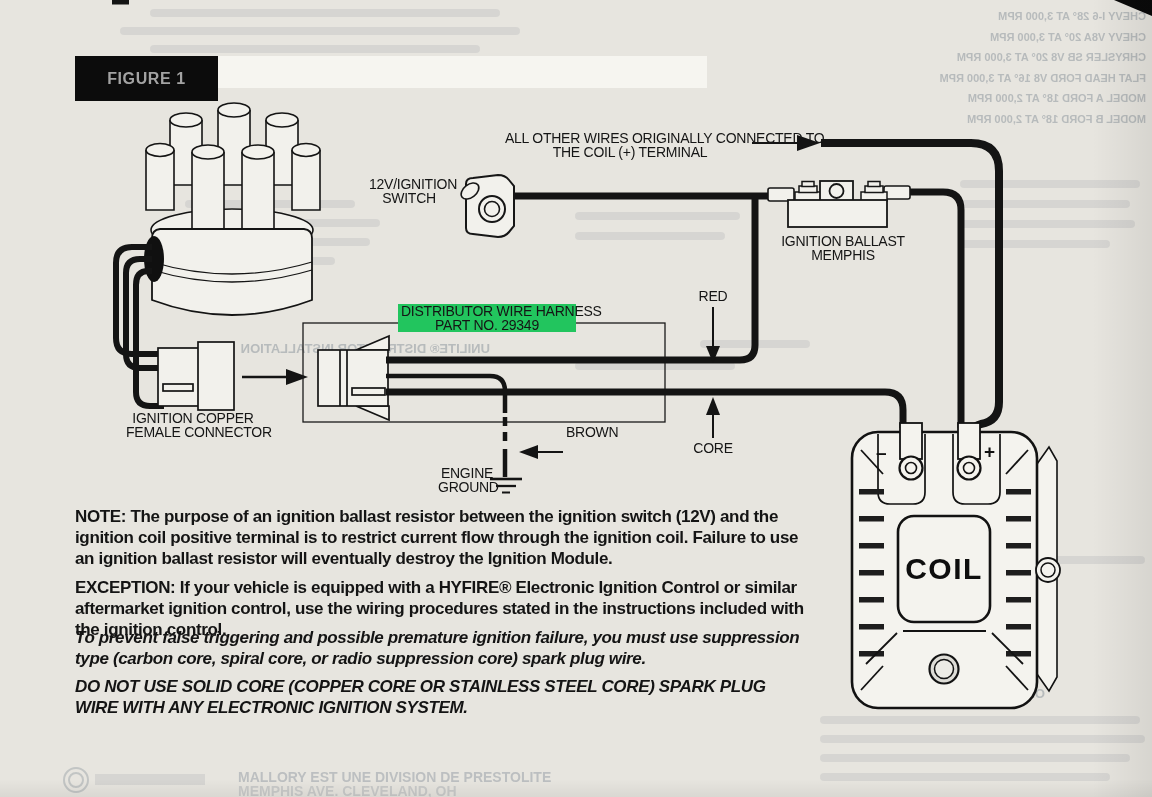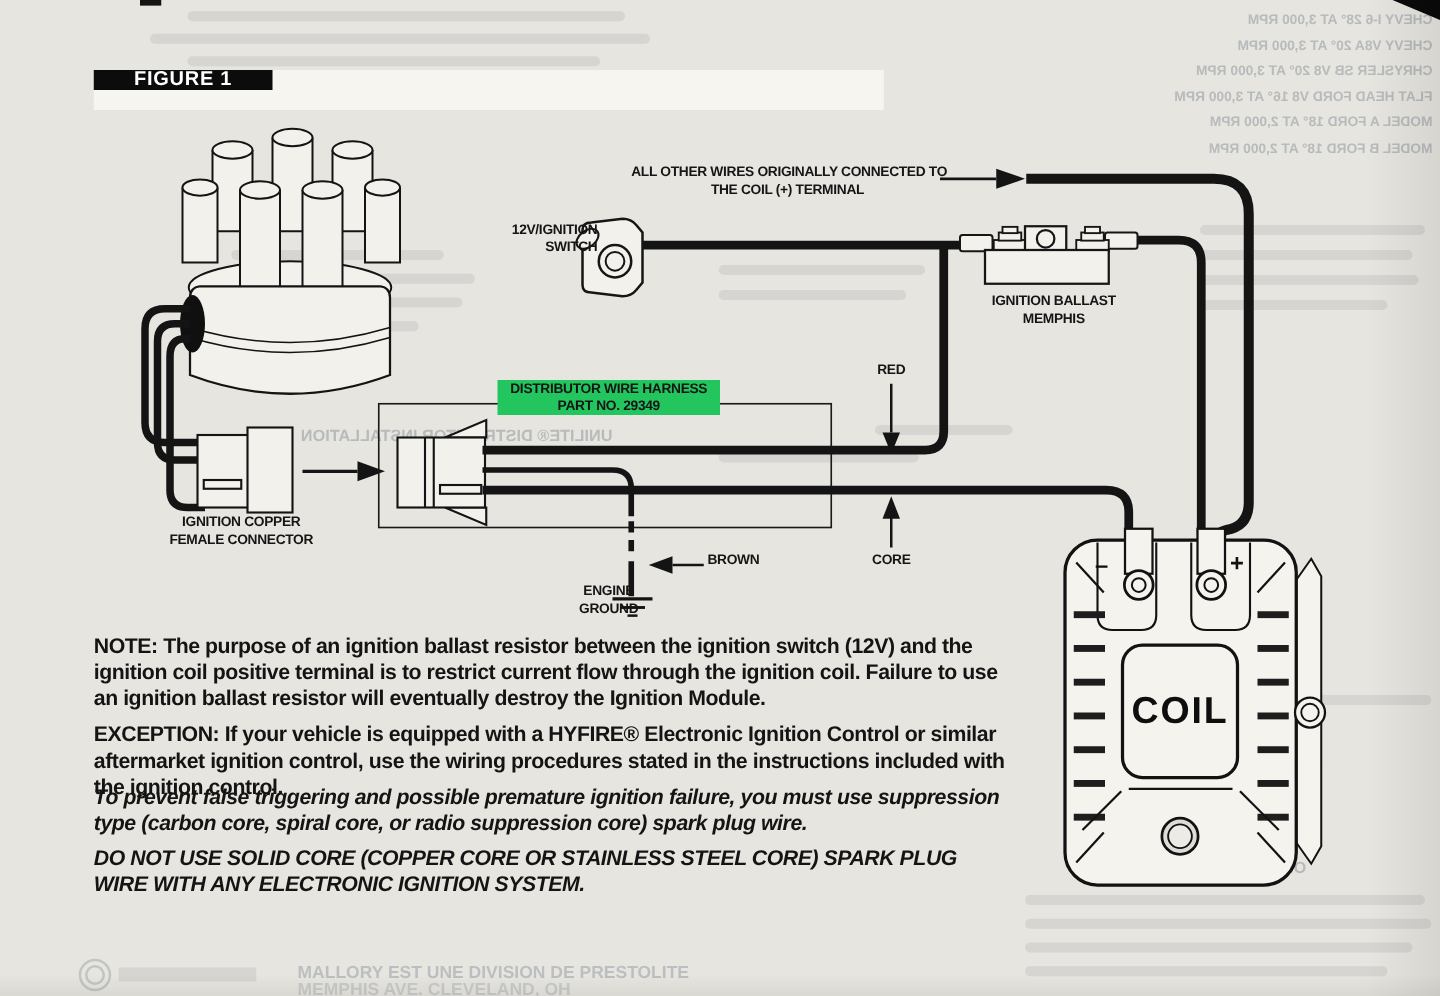--- a/index.html
+++ b/index.html
@@ -4,24 +4,24 @@
 <style>
   html,body{margin:0;padding:0;background:#444;}
   #canvas{position:relative;width:1152px;height:797px;background:#e7e5df;overflow:hidden;
           font-family:"Liberation Sans",sans-serif;color:#161616;}
   
   .shade-right{position:absolute;top:0;right:0;width:60px;height:100%;
     background:linear-gradient(to right,rgba(0,0,0,0),rgba(0,0,0,0.07));}
   .shade-bottom{position:absolute;left:0;bottom:0;width:100%;height:18px;
     background:linear-gradient(to bottom,rgba(0,0,0,0),rgba(0,0,0,0.06));}
   .hdr-strip{position:absolute;left:75px;top:56px;width:632px;height:32px;background:#f6f5f0;}
-  .hdr-box{position:absolute;left:75px;top:56px;width:143px;height:16px;background:#0c0c0c;color:#ffffff;
+  .hdr-box{position:absolute;left:75px;top:56px;width:143px;height:45px;background:#0c0c0c;color:#a3a3a3;
     display:flex;align-items:center;justify-content:center;font-weight:700;font-size:16px;letter-spacing:.6px;}
   .hdr-title{position:absolute;left:234px;top:62px;font-weight:700;font-size:16.5px;letter-spacing:-0.2px;white-space:nowrap;}
-  .lbl{position:absolute;font-weight:700;font-size:11px;line-height:14px;letter-spacing:-0.25px;
+  .lbl{position:absolute;font-weight:400;font-size:14px;line-height:14px;letter-spacing:-0.25px;
     text-align:center;color:#151515;white-space:nowrap;}
   .lbl div{white-space:nowrap;}
   .harness-lbl{background:#22c55e;padding:0 3px;}
   .para{position:absolute;left:75px;width:735px;font-weight:700;font-size:17px;line-height:21px;
     letter-spacing:-0.35px;color:#141414;}
   .ital{font-style:italic;}
   .coil-word{position:absolute;left:898px;top:552px;width:92px;text-align:center;
     font-weight:800;font-size:30px;letter-spacing:1.5px;color:#0e0e0e;}
   .term{position:absolute;font-weight:800;font-size:19px;color:#111;}
   
@@ -260,21 +260,21 @@
       <circle cx="1048" cy="570" r="12" stroke-width="1.8"></circle>
       <circle cx="1048" cy="570" r="7" stroke-width="1.5"></circle>
     </g>
   </svg>
 
   <div class="lbl" style="left:505px;top:131px;width:250px;">
     <div>ALL OTHER WIRES ORIGINALLY CONNECTED TO</div>
     <div>THE COIL (+) TERMINAL</div>
   </div>
 
-  <div class="lbl" style="left:398px;top:177px;width:80px;text-align:right;">
+  <div class="lbl" style="left:369px;top:177px;width:80px;">
     <div>12V/IGNITION</div>
     <div>SWITCH</div>
   </div>
 
   <div class="lbl" style="left:780px;top:234px;width:126px;">
     <div>IGNITION BALLAST</div>
     <div>MEMPHIS</div>
   </div>
 
   <div class="lbl harness-lbl" style="left:398px;top:304px;width:172px;">
@@ -282,23 +282,23 @@
     <div>PART NO. 29349</div>
   </div>
 
   <div class="lbl" style="left:126px;top:411px;width:134px;">
     <div>IGNITION COPPER</div>
     <div>FEMALE CONNECTOR</div>
   </div>
 
   <div class="lbl" style="left:693px;top:289px;width:40px;">RED</div>
   <div class="lbl" style="left:689px;top:441px;width:48px;">CORE</div>
-  <div class="lbl" style="left:566px;top:441px;width:52px;text-align:left;">BROWN</div>
-
-  <div class="lbl" style="left:438px;top:466px;width:58px;margin-left:20px;">
+  <div class="lbl" style="left:566px;top:425px;width:52px;text-align:left;">BROWN</div>
+
+  <div class="lbl" style="left:438px;top:466px;width:58px;">
     <div>ENGINE</div>
     <div>GROUND</div>
   </div>
 
   <div class="term" style="left:876px;top:442px;">–</div>
   <div class="term" style="left:984px;top:441px;">+</div>
   <div class="coil-word">COIL</div>
 
   <div class="para" style="top:506px;">NOTE: The purpose of an ignition ballast resistor between the ignition switch (12V) and the ignition coil positive terminal is to restrict current flow through the ignition coil. Failure to use an ignition ballast resistor will eventually destroy the Ignition Module.</div>
   <div class="para" style="top:577px;">EXCEPTION: If your vehicle is equipped with a HYFIRE® Electronic Ignition Control or similar aftermarket ignition control, use the wiring procedures stated in the instructions included with the ignition control.</div>

